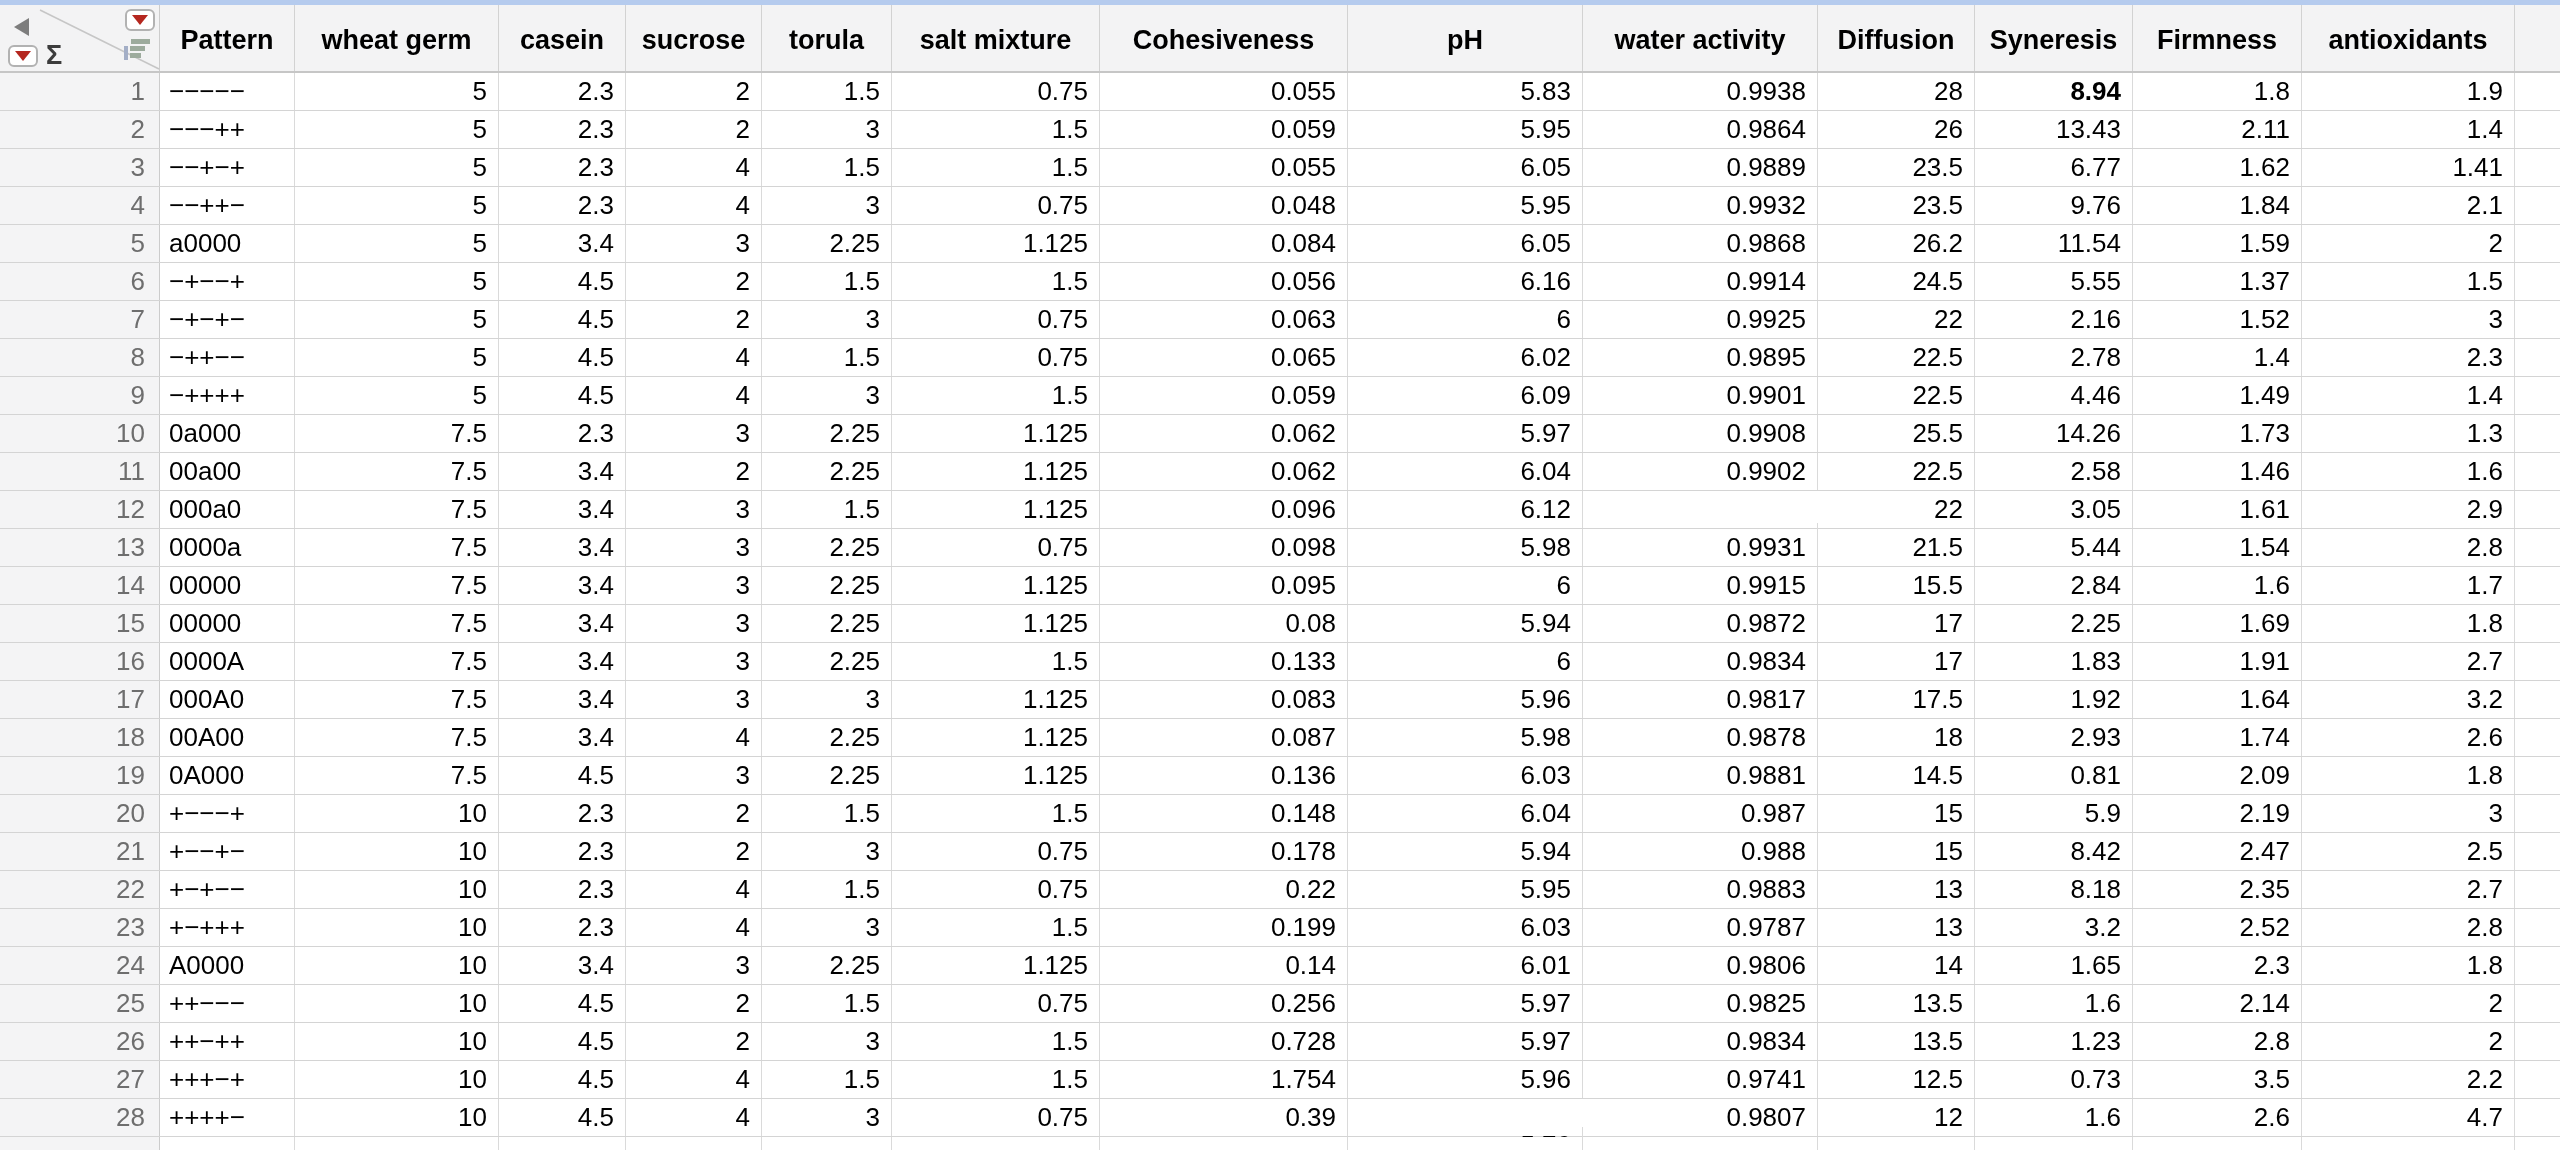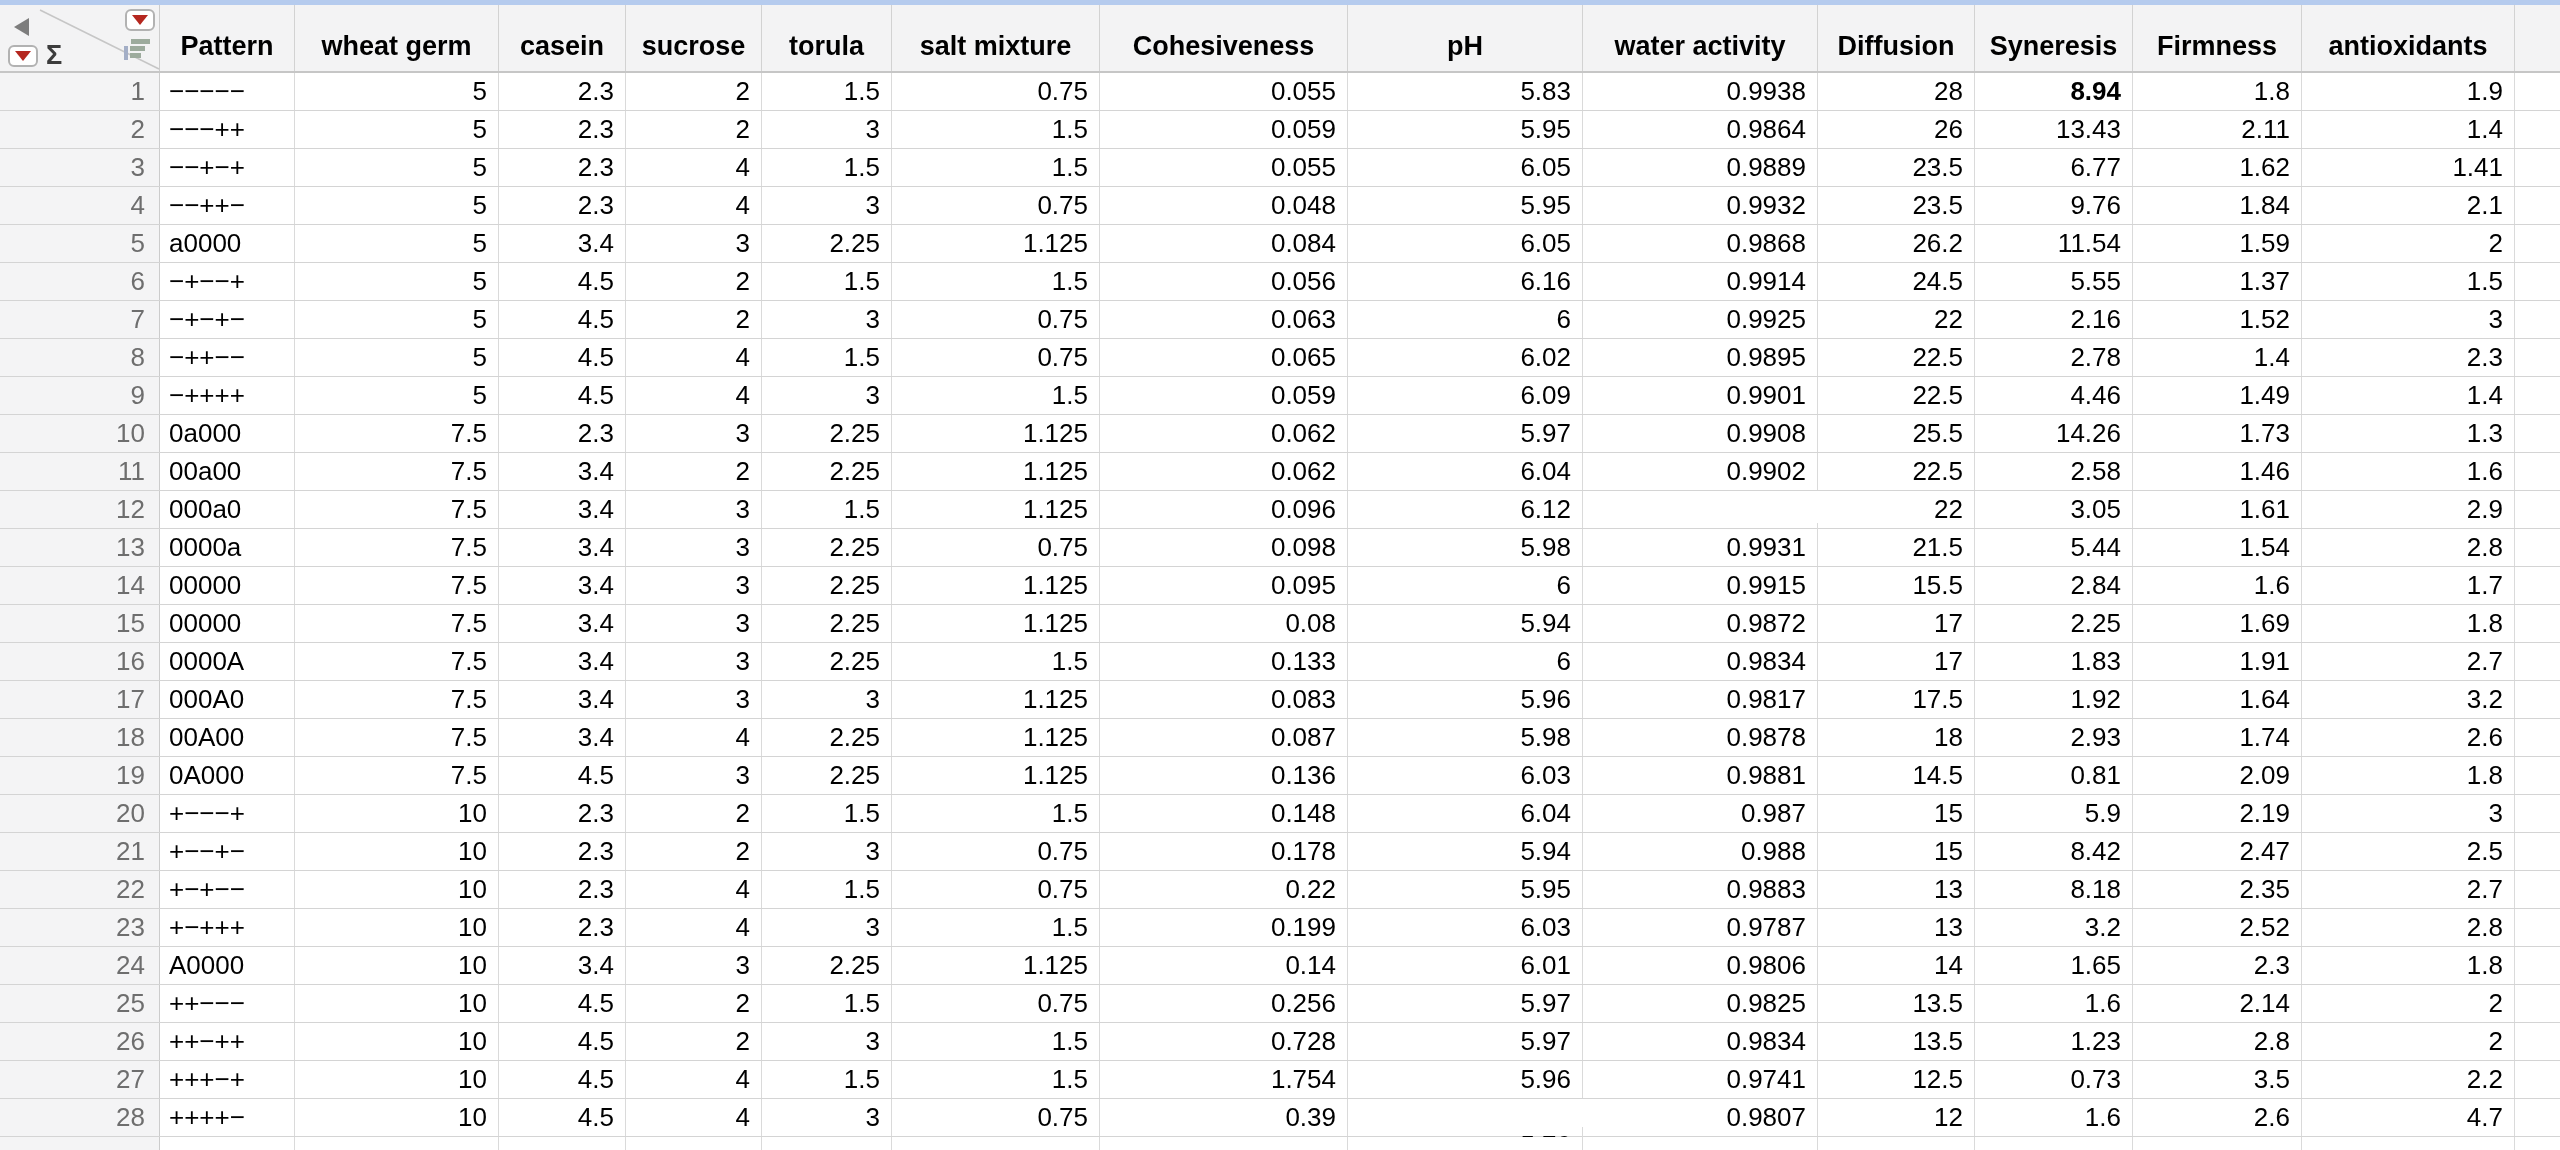--- a/index.html
+++ b/index.html
@@ -53,21 +53,21 @@
   .sigma{
     position:absolute;left:46px;top:36px;
     font-size:27px;font-weight:bold;color:#3c3c3c;line-height:28px;
   }
   .cols-icon{position:absolute;right:8px;top:32px;}
   .hcell{
     display:flex;align-items:flex-end;justify-content:center;
     box-sizing:border-box;height:100%;
     border-right:1px solid #d2d2d2;
     font-size:27px;font-weight:bold;color:#000000;
-    padding-bottom:9px;white-space:nowrap;overflow:hidden;
+    padding-bottom:15px;white-space:nowrap;overflow:hidden;
   }
   .hfiller{flex:1 1 auto;border-right:none;}
   
   .body{flex:1 1 auto;display:flex;flex-direction:column;overflow:hidden;}
   .row{
     display:flex;flex:0 0 38px;height:38px;
     border-bottom:1px solid #d4d4d4;box-sizing:border-box;
     background:#ffffff;
   }
   .rownum{

